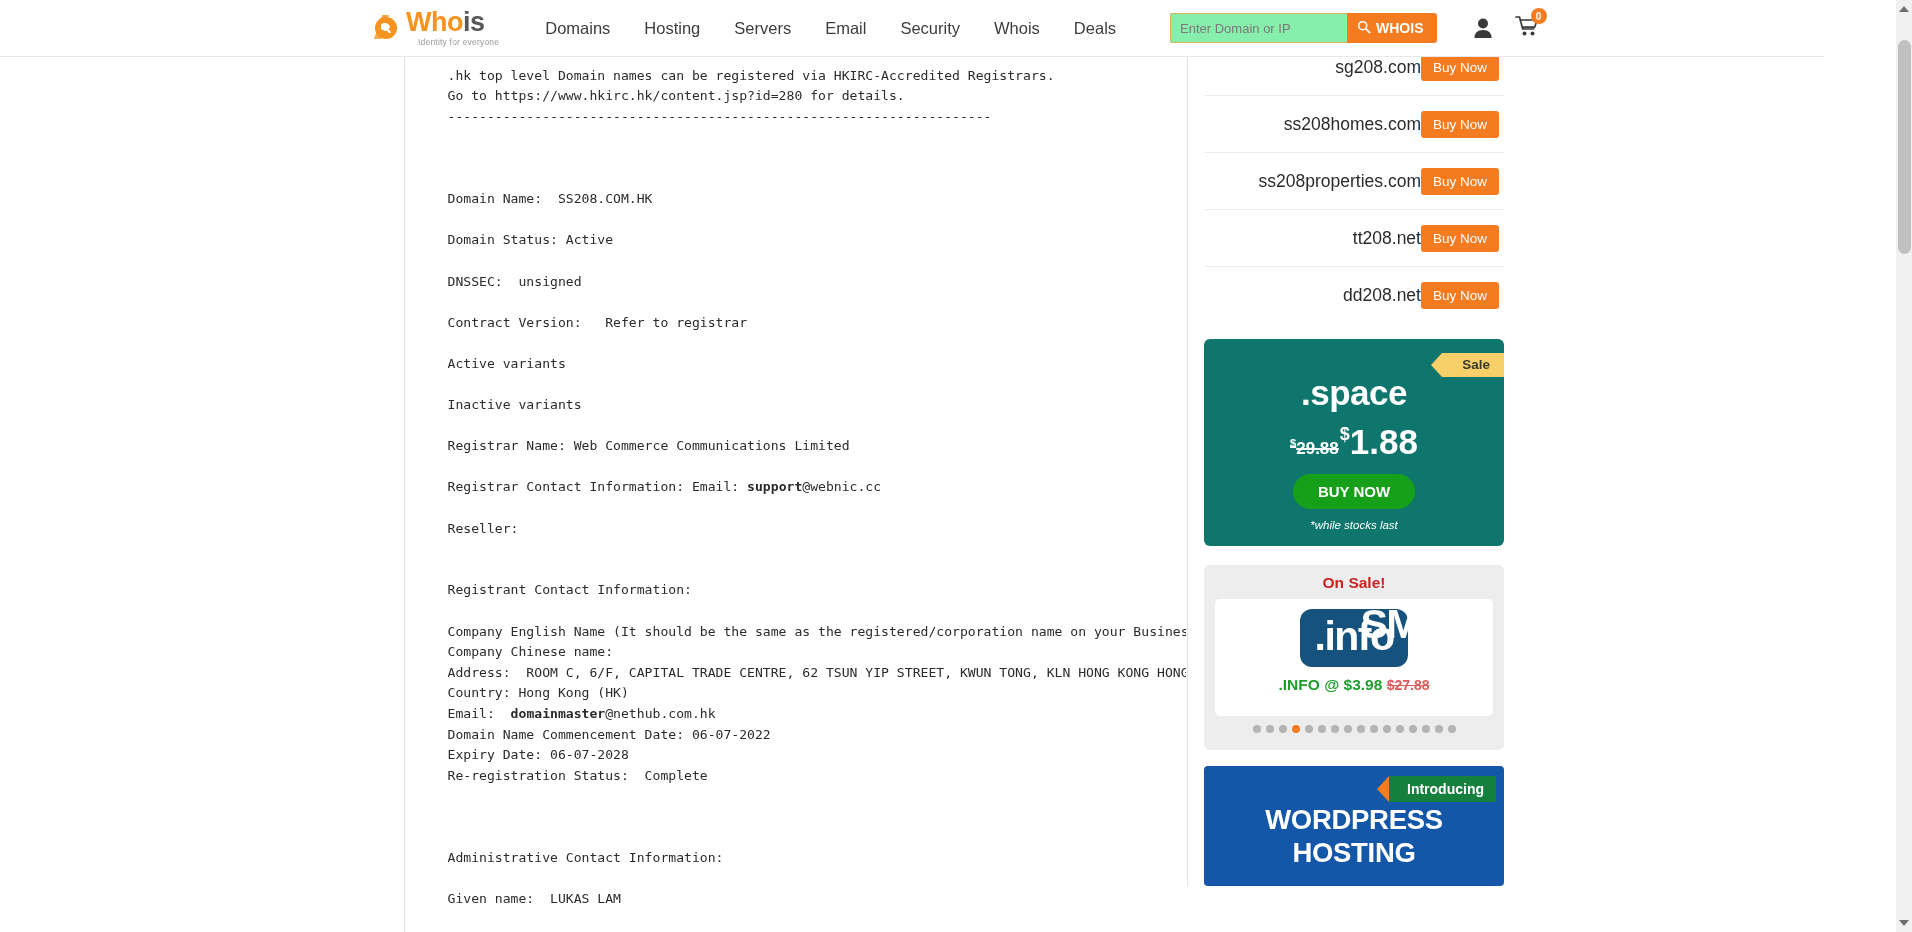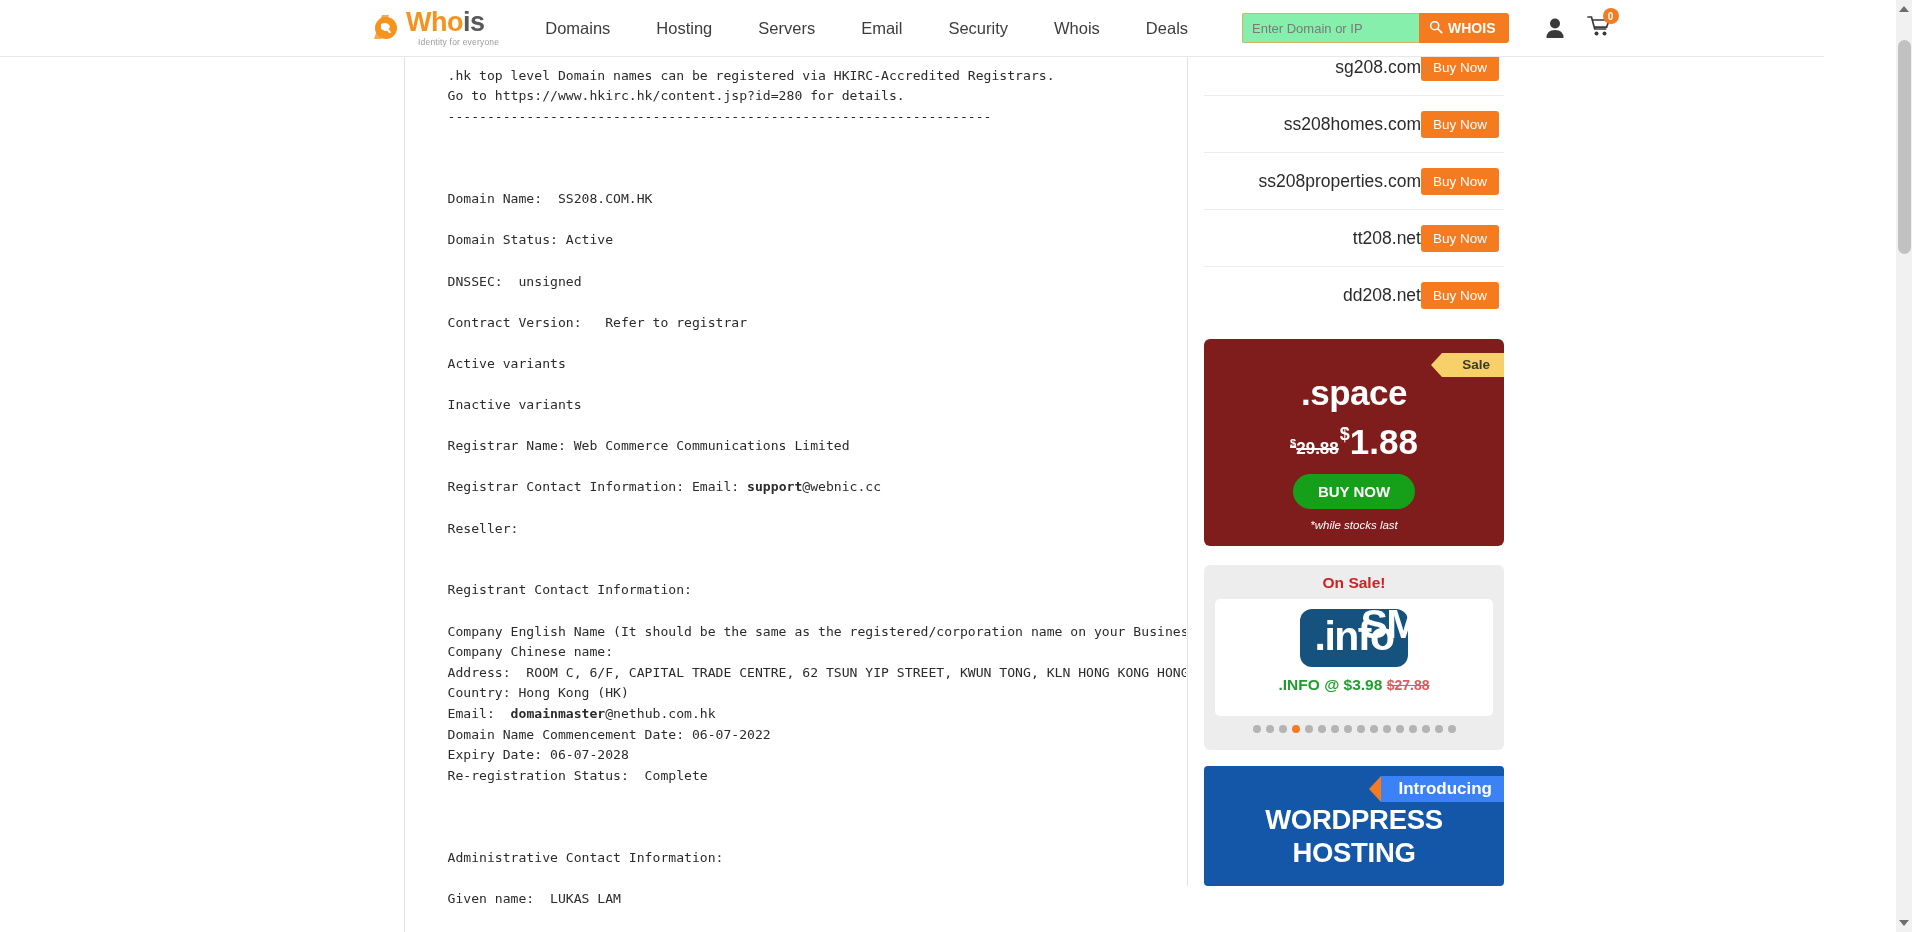--- a/index.html
+++ b/index.html
@@ -31,21 +31,21 @@
   .logo-text-block { display: flex; flex-direction: column; line-height: 1; }
   .logo-word {
     font-size: 27px; font-weight: bold; letter-spacing: -0.5px;
     color: #f6921e;
   }
   .logo-word .dark { color: #58595b; }
   .logo-tag {
     font-size: 8.5px; color: #9a9a9a; margin-top: 2px; letter-spacing: 0.2px; padding-left: 12px;
   }
   .nav {
-    display: flex; align-items: center; margin-left: 29px; gap: 12px;
+    display: flex; align-items: center; margin-left: 29px; gap: 0px;
   }
   .nav a {
     font-size: 16.5px; color: #3d3d3d; text-decoration: none;
     padding: 8px 17px; white-space: nowrap;
   }
 
   .search-group {
     display: flex; align-items: center; margin-left: 37px;
   }
   .search-input {
@@ -135,21 +135,21 @@
     cursor: pointer;
     font-family: "Liberation Sans", sans-serif;
     white-space: nowrap;
   }
 
   
   .promo-space {
     position: relative;
     margin-top: 15px;
     width: 300px; height: 207px;
-    background: #7f1d1d;
+    background: #0f766e;
     border-radius: 6px;
     overflow: hidden;
     text-align: center;
   }
   .sale-ribbon {
     position: absolute; right: 0; top: 14px;
     background: #f8d06a; color: #3a3a2a;
     font-size: 13.5px; font-weight: bold;
     padding: 4px 14px 4px 20px;
     height: 24px; line-height: 16px;
@@ -238,23 +238,23 @@
   .wp-banner {
     margin-top: 16px;
     width: 300px; height: 120px;
     background: #1457a8;
     border-radius: 4px;
     position: relative;
     overflow: hidden;
     text-align: center;
   }
   .intro-ribbon {
-    position: absolute; right: 0; top: 10px;
-    background: #3b82f6; color: #fff;
-    font-size: 17px; font-weight: bold;
+    position: absolute; right: 8px; top: 10px;
+    background: #15803d; color: #fff;
+    font-size: 14px; font-weight: bold;
     padding: 4px 12px 4px 18px; height: 26px; line-height: 18px;
   }
   .intro-ribbon::before {
     content: ""; position: absolute; left: -12px; top: 0;
     border-top: 13px solid transparent;
     border-bottom: 13px solid transparent;
     border-right: 12px solid #f47b20;
   }
   .wp-title {
     margin-top: 37px;

